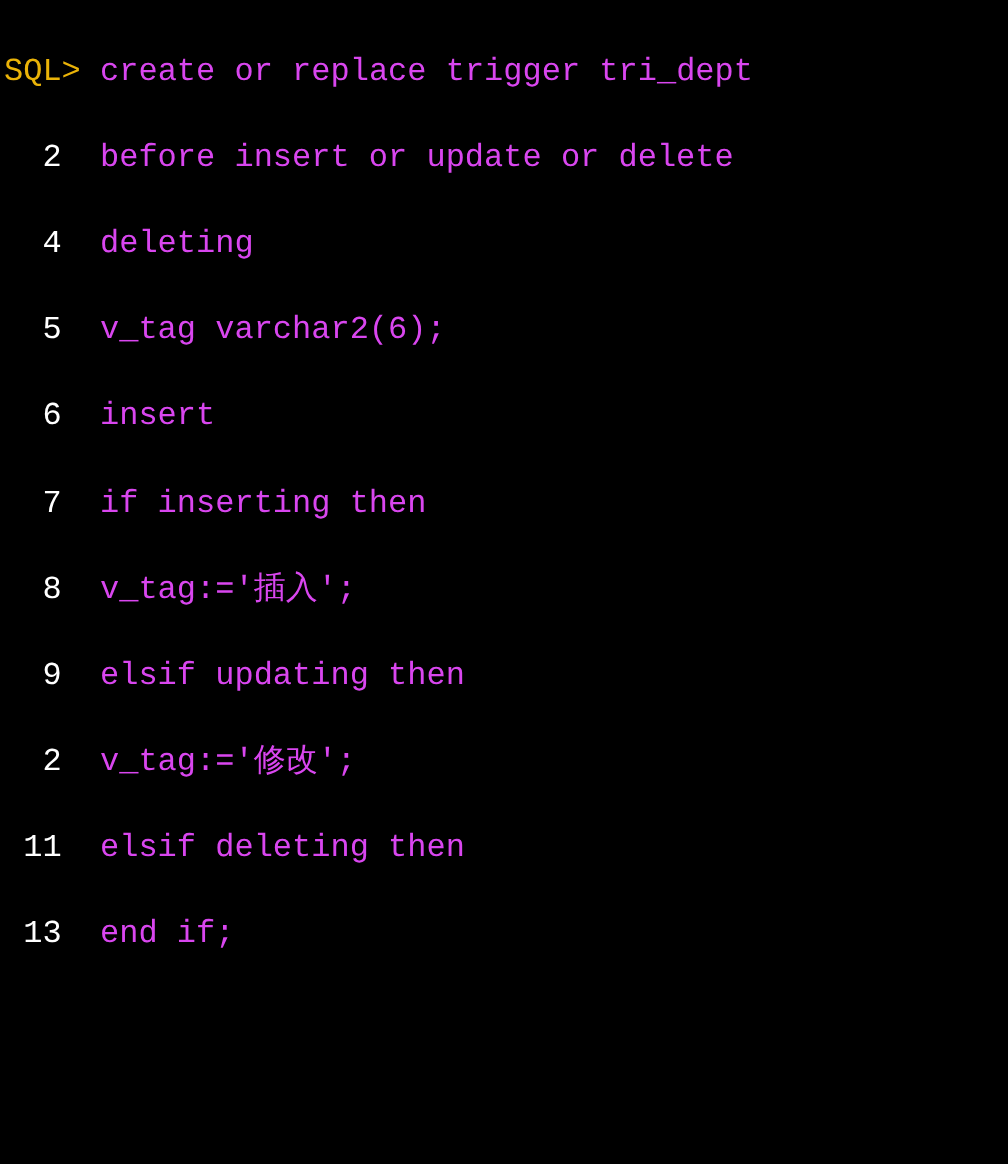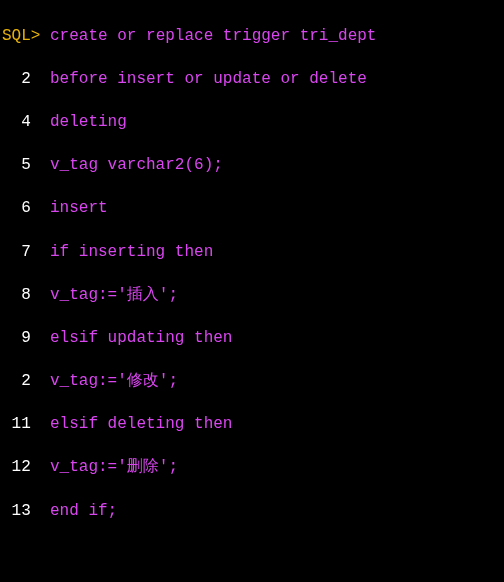--- a/index.html
+++ b/index.html
@@ -36,21 +36,20 @@
 <span class="lnwrap"><span class="prompt">SQL&gt;</span> <span class="code">create or replace trigger tri_dept</span></span>
 <span class="lnwrap"><span class="lineno">2</span><span class="gap"></span><span class="code">before insert or update or delete</span></span>
 <span class="lnwrap"><span class="lineno">4</span><span class="gap"></span><span class="code">deleting</span></span>
 <span class="lnwrap"><span class="lineno">5</span><span class="gap"></span><span class="code">v_tag varchar2(6);</span></span>
 <span class="lnwrap"><span class="lineno">6</span><span class="gap"></span><span class="code">insert</span></span>
 <span class="lnwrap"><span class="lineno">7</span><span class="gap"></span><span class="code">if inserting then</span></span>
 <span class="lnwrap"><span class="lineno">8</span><span class="gap"></span><span class="code">v_tag:='插入';</span></span>
 <span class="lnwrap"><span class="lineno">9</span><span class="gap"></span><span class="code">elsif updating then</span></span>
 <span class="lnwrap"><span class="lineno">2</span><span class="gap"></span><span class="code">v_tag:='修改';</span></span>
 <span class="lnwrap"><span class="lineno">11</span><span class="gap"></span><span class="code">elsif deleting then</span></span>
-<span class="lnwrap"><span class="lineno">12</span><span class="gap"></span><span class="code">v_tag:='删除';</span></span>
 <span class="lnwrap"><span class="lineno">13</span><span class="gap"></span><span class="code">end if;</span></span>
 
 
 
 
 
 
 
 
 

